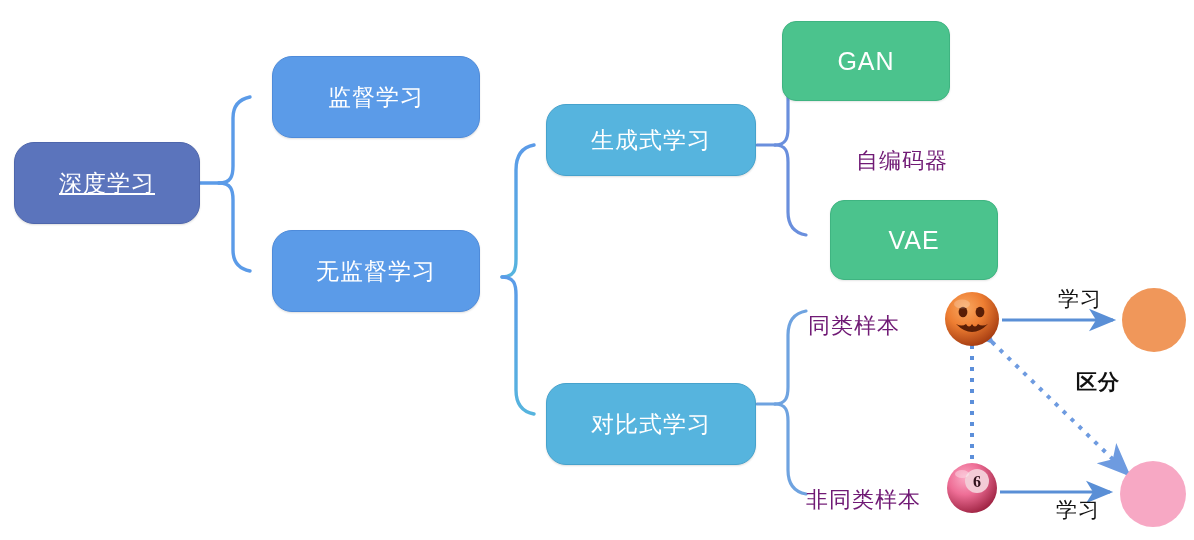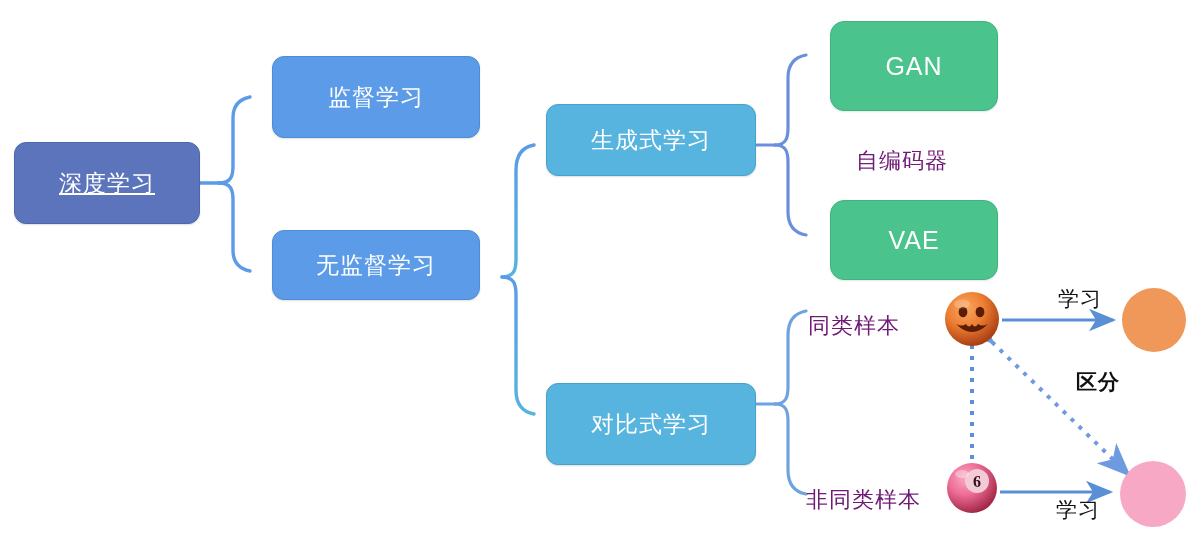--- a/index.html
+++ b/index.html
@@ -11,21 +11,21 @@
   }
   #stage{position:relative;width:1194px;height:540px;}
   .svg-layer{position:absolute;left:0;top:0;width:1194px;height:540px;pointer-events:none;}
 
   .node{
     position:absolute;
     display:flex;align-items:center;justify-content:center;
     box-sizing:border-box;
     color:#ffffff;
     text-align:center;
-    border-radius:12px;
+    border-radius:20px;
     letter-spacing:1px;
   }
   .node-root{
     background:#5B74BC;
     border:1px solid #4E66AC;
     font-size:23px;
     box-shadow:0 1px 2px rgba(0,0,0,.13);
     text-decoration:underline;
   }
   .node-l2{
@@ -150,33 +150,33 @@
   </svg>
 
   <div class="node node-root" style="left:14px;top:142px;width:186px;height:82px;">
     <span>深度学习</span>
   </div>
 
   <div class="node node-l2" style="left:272px;top:56px;width:208px;height:82px;">
     <span>监督学习</span>
   </div>
 
-  <div class="node node-l2" style="left:272px;top:230px;width:208px;height:70px;">
+  <div class="node node-l2" style="left:272px;top:230px;width:208px;height:82px;">
     <span>无监督学习</span>
   </div>
 
   <div class="node node-l3" style="left:546px;top:104px;width:210px;height:72px;">
     <span>生成式学习</span>
   </div>
 
   <div class="node node-l3" style="left:546px;top:363px;width:210px;height:82px;margin-top:20px;">
     <span>对比式学习</span>
   </div>
 
-  <div class="node node-leaf" style="left:830px;top:21px;width:168px;height:90px;">
+  <div class="node node-leaf" style="left:782px;top:21px;width:168px;height:80px;">
     <span>GAN</span>
   </div>
 
   <div class="plain-label" style="left:856px;top:134px;">
     <span>自编码器</span>
   </div>
 
   <div class="node node-leaf" style="left:830px;top:200px;width:168px;height:80px;">
     <span>VAE</span>
   </div>

